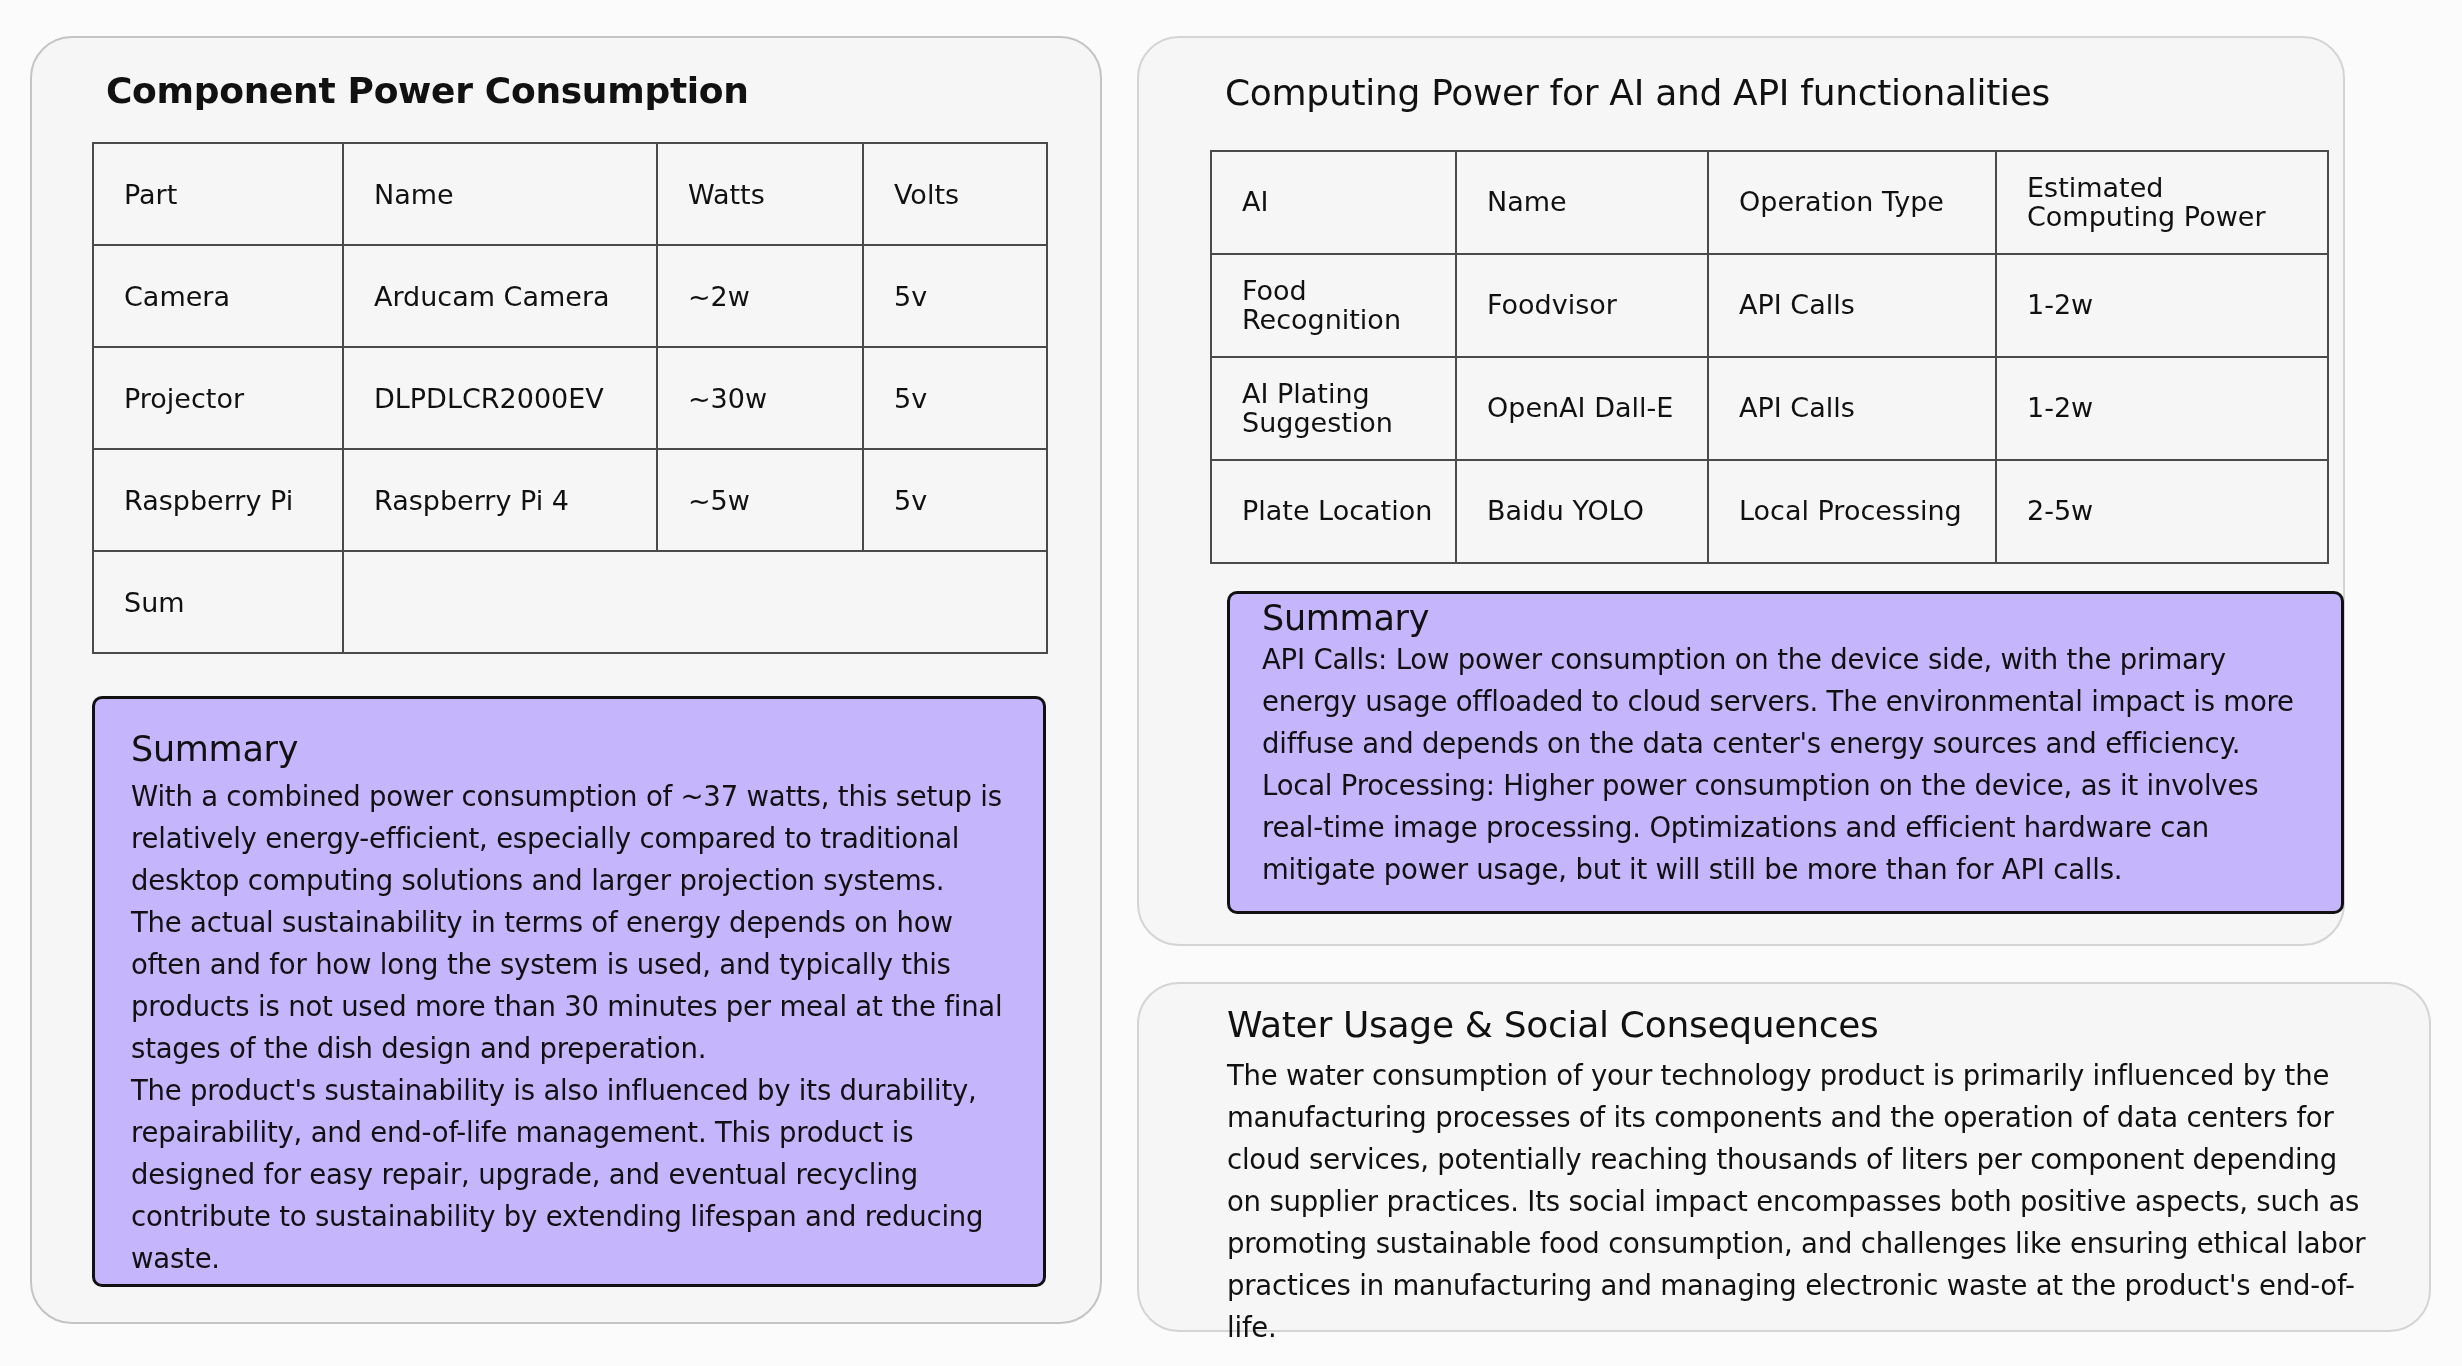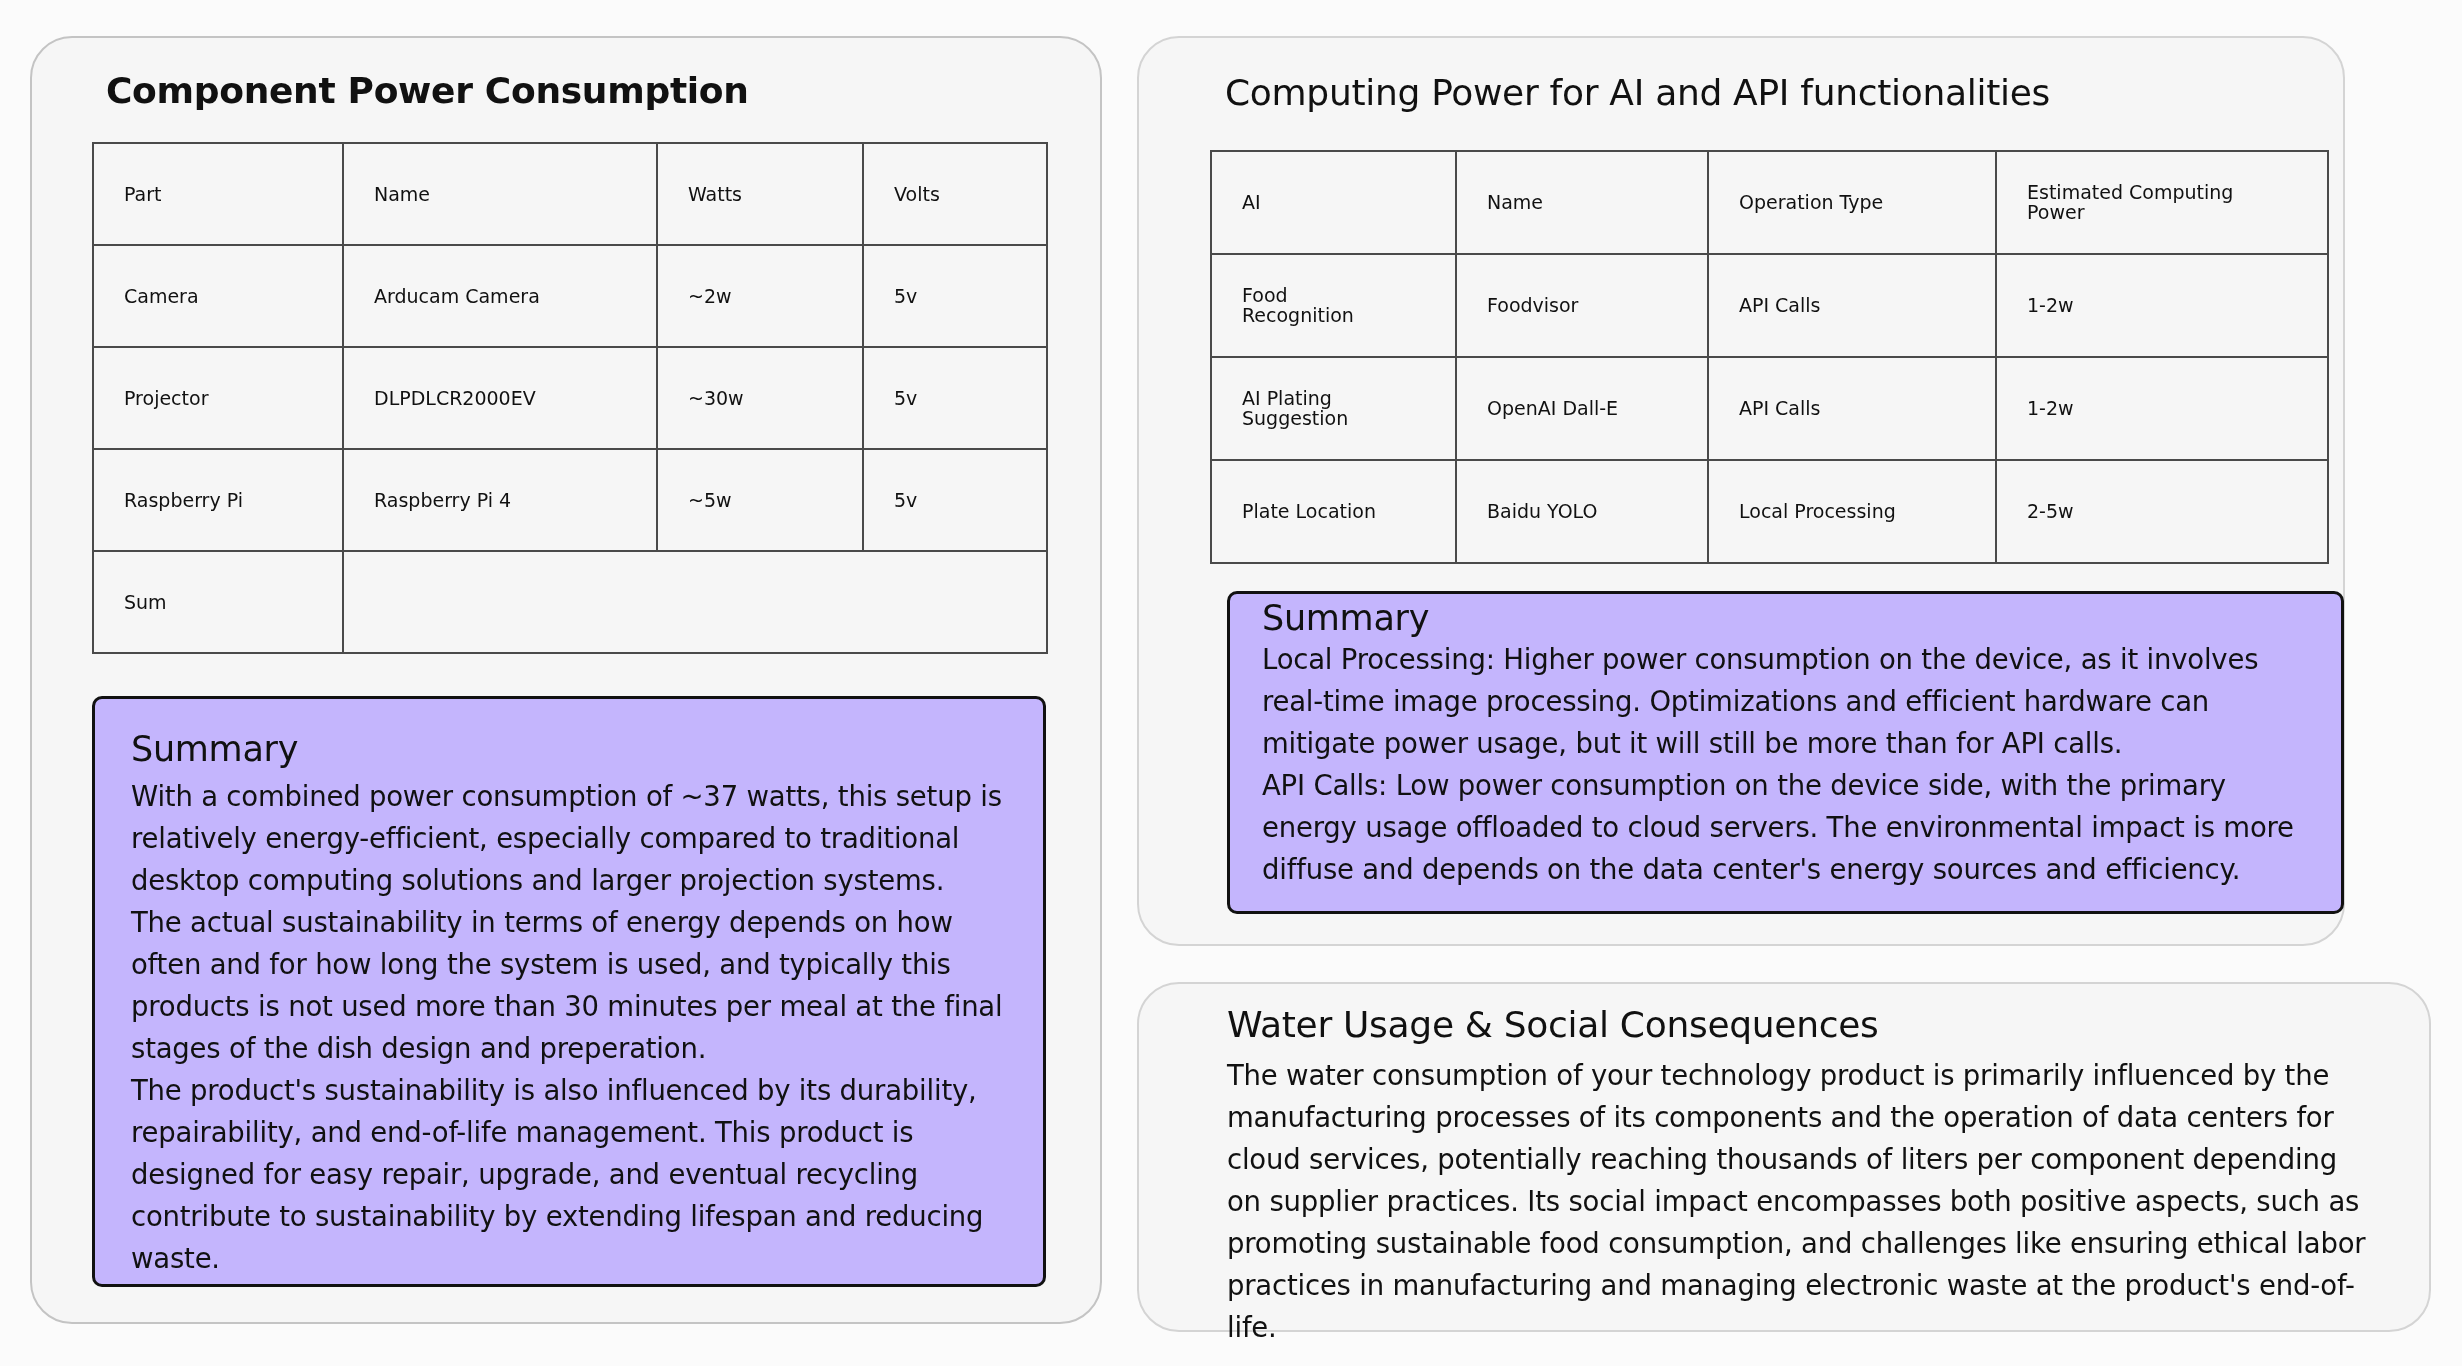--- a/index.html
+++ b/index.html
@@ -14,21 +14,21 @@
   }
   #card-left { left: 30px; top: 36px; width: 1072px; height: 1288px; border-color: #c4c4c4; }
   #card-right-top { left: 1137px; top: 36px; width: 1208px; height: 910px; }
   #card-right-bottom { left: 1137px; top: 982px; width: 1294px; height: 350px; }
 
   .card-title { position: absolute; font-size: 36px; font-weight: normal; margin: 0; white-space: nowrap; letter-spacing: -0.3px; }
   #left-title { left: 74px; top: 32px; font-weight: bold; }
   #rt-title { left: 86px; top: 34px; }
   #rb-title { left: 88px; top: 20px; }
 
-  table.grid { position: absolute; border-collapse: collapse; table-layout: fixed; font-size: 19px; }
+  table.grid { position: absolute; border-collapse: collapse; table-layout: fixed; font-size: 27px; }
   table.grid td { border: 2px solid #4a4a4a; padding: 0 0 0 30px; vertical-align: middle; line-height: 1.0; }
   #power-table { left: 60px; top: 104px; width: 954px; }
   #power-table td { height: 100px; }
   #ai-table { left: 71px; top: 112px; width: 1117px; }
   #ai-table td { height: 101px; padding-left: 30px; line-height: 1.05; }
 
   .summary {
     position: absolute; box-sizing: border-box; border: 3px solid #111; border-radius: 10px;
     background: #c4b5fd;
   }
@@ -125,21 +125,21 @@
       <td style="padding-left:30px;padding-right:0;white-space:nowrap">Plate Location</td>
       <td>Baidu YOLO</td>
       <td>Local Processing</td>
       <td>2-5w</td>
     </tr>
   </tbody>
     </table>
 
   <div class="summary" id="rt-summary">
     <h3 class="summary-heading">Summary</h3>
+    <p>API Calls: Low power consumption on the device side, with the primary energy usage offloaded to cloud servers. The environmental impact is more diffuse and depends on the data center's energy sources and efficiency.</p>
     <p>Local Processing: Higher power consumption on the device, as it involves real-time image processing. Optimizations and efficient hardware can mitigate power usage, but it will still be more than for API calls.</p>
-    <p>API Calls: Low power consumption on the device side, with the primary energy usage offloaded to cloud servers. The environmental impact is more diffuse and depends on the data center's energy sources and efficiency.</p>
   </div>
 </section>
 
 <section class="card" id="card-right-bottom">
   <h2 class="card-title" id="rb-title">Water Usage &amp; Social Consequences</h2>
   <p id="rb-body">The water consumption of your technology product is primarily influenced by the manufacturing processes of its components and the operation of data centers for cloud services, potentially reaching thousands of liters per component depending on supplier practices. Its social impact encompasses both positive aspects, such as promoting sustainable food consumption, and challenges like ensuring ethical labor practices in manufacturing and managing electronic waste at the product's end-of-life.</p>
 </section>
 
 </body></html>

